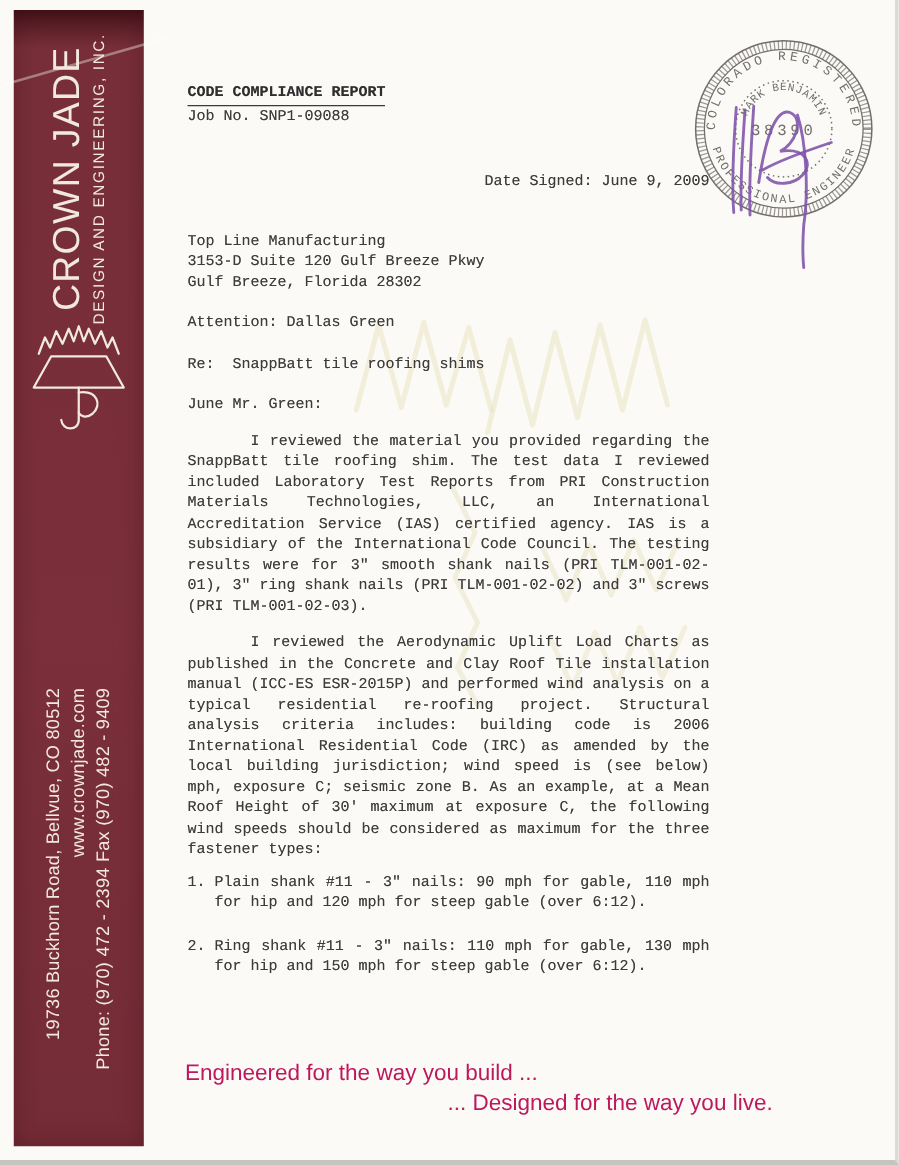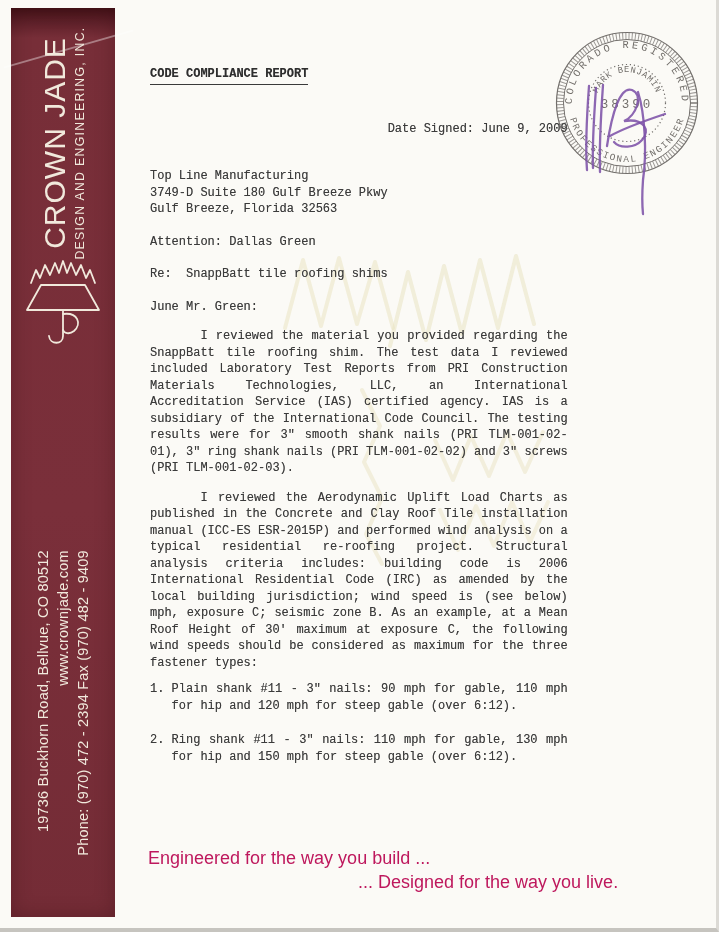--- a/index.html
+++ b/index.html
@@ -99,27 +99,28 @@
 
     <div class="rot contact">
       <div>19736 Buckhorn Road, Bellvue, CO 80512</div>
       <div>www.crownjade.com</div>
       <div>Phone: (970) 472 - 2394 Fax (970) 482 - 9409</div>
     </div>
   </aside>
 
   <main class="content">
     <div><span class="title">CODE COMPLIANCE REPORT</span></div>
+    <div>Job No. SNP1-09088</div>
 
     <div class="date">Date Signed: June 9, 2009</div>
 
     <div class="addr">
       <div>Top Line Manufacturing</div>
-      <div>3749-D Suite 180 Gulf Breeze Pkwy</div>
-      <div>Gulf Breeze, Florida 32563</div>
+      <div>3153-D Suite 120 Gulf Breeze Pkwy</div>
+      <div>Gulf Breeze, Florida 28302</div>
     </div>
 
     <div class="attn">Attention: Dallas Green</div>
     <div class="re">Re:  SnappBatt tile roofing shims</div>
     <div class="sal">June Mr. Green:</div>
 
     <p class="para">I reviewed the material you provided regarding the SnappBatt tile roofing shim. The test data I reviewed included Laboratory Test Reports from PRI Construction Materials Technologies, LLC, an International Accreditation Service (IAS) certified agency. IAS is a subsidiary of the International Code Council. The testing results were for 3" smooth shank nails (PRI TLM-001-02-01), 3" ring shank nails (PRI TLM-001-02-02) and 3" screws (PRI TLM-001-02-03).</p>
     <p class="para">I reviewed the Aerodynamic Uplift Load Charts as published in the Concrete and Clay Roof Tile installation manual (ICC-ES ESR-2015P) and performed wind analysis on a typical residential re-roofing project. Structural analysis criteria includes: building code is 2006 International Residential Code (IRC) as amended by the local building jurisdiction; wind speed is (see below) mph, exposure C; seismic zone B. As an example, at a Mean Roof Height of 30' maximum at exposure C, the following wind speeds should be considered as maximum for the three fastener types:</p>
 
     <div class="li">

